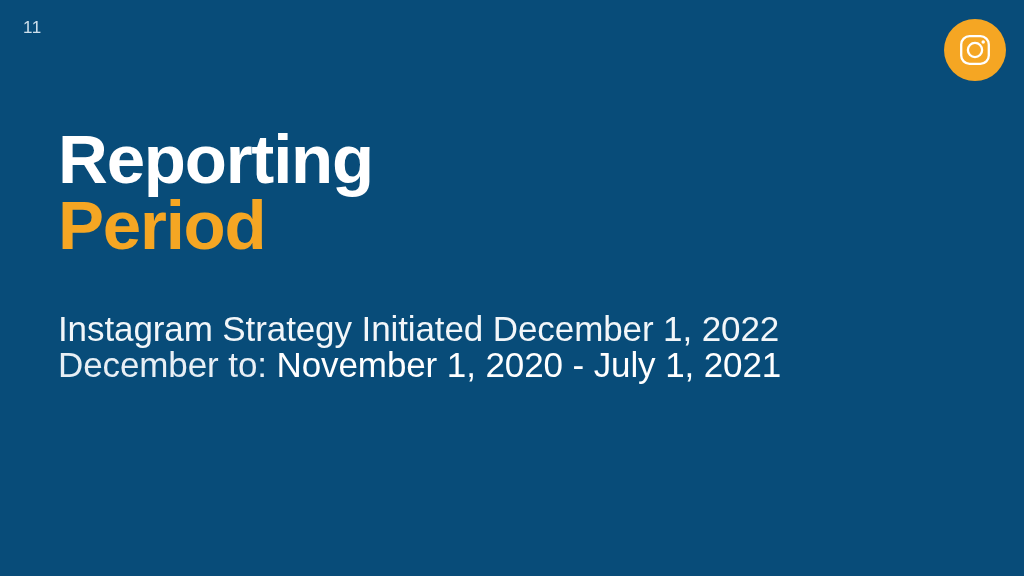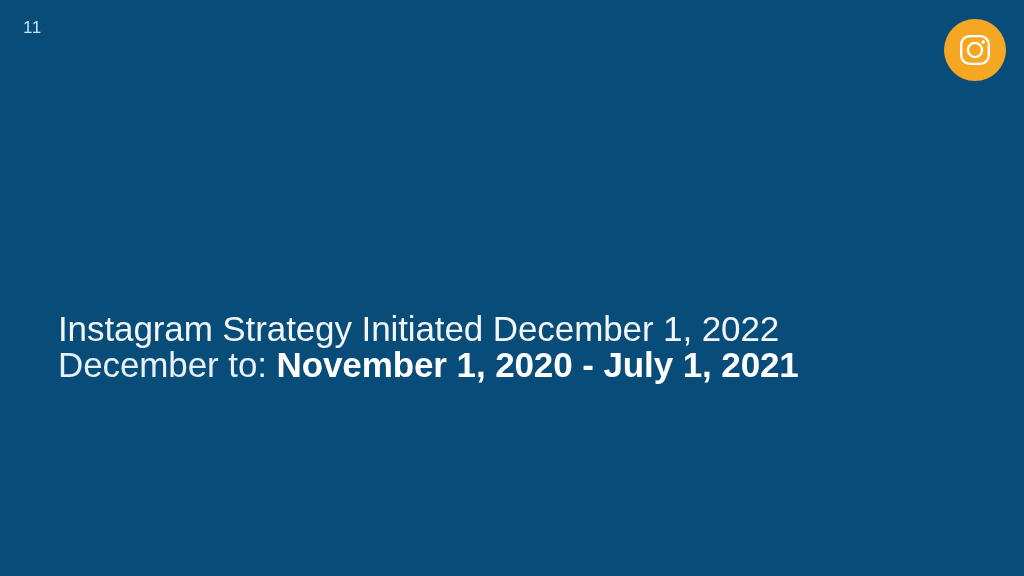--- a/index.html
+++ b/index.html
@@ -90,21 +90,21 @@
     white-space: nowrap;
   }
   .body-line.spacer-top {
     margin-top: 34px;
   }
   .accent-orange {
     color: #F0A51F;
   }
   .strong-white {
     color: #ffffff;
-    font-weight: 700;
+    font-weight: 400;
   }
   .label-dim {
     color: #e8eff5;
   }
 </style>
 </head>
 <body>
 
 <div class="slide">
 
@@ -113,20 +113,24 @@
   <div class="ig-badge">
     <span>
       <svg width="34" height="34" viewBox="0 0 34 34" aria-hidden="true">
         <rect x="3.2" y="3.2" width="27.6" height="27.6" rx="8.4" ry="8.4" fill="none" stroke="#ffffff" stroke-width="2.3"></rect>
         <circle cx="17" cy="17" r="7.1" fill="none" stroke="#ffffff" stroke-width="2.3"></circle>
         <circle cx="25.2" cy="8.9" r="1.75" fill="#ffffff"></circle>
       </svg>
     </span>
   </div>
 
+  <div class="title-block">
+    <div class="title-line one">Reporting</div>
+    <div class="title-line two">Period</div>
+  </div>
 
   <div class="body-block">
 
     <div class="body-line">Instagram Strategy Initiated December 1, 2022</div>
 
 
     <div class="body-line">
       <span class="label-dim">December to: </span><span class="strong-white">November 1, 2020 - July 1, 2021</span>
     </div>
 

